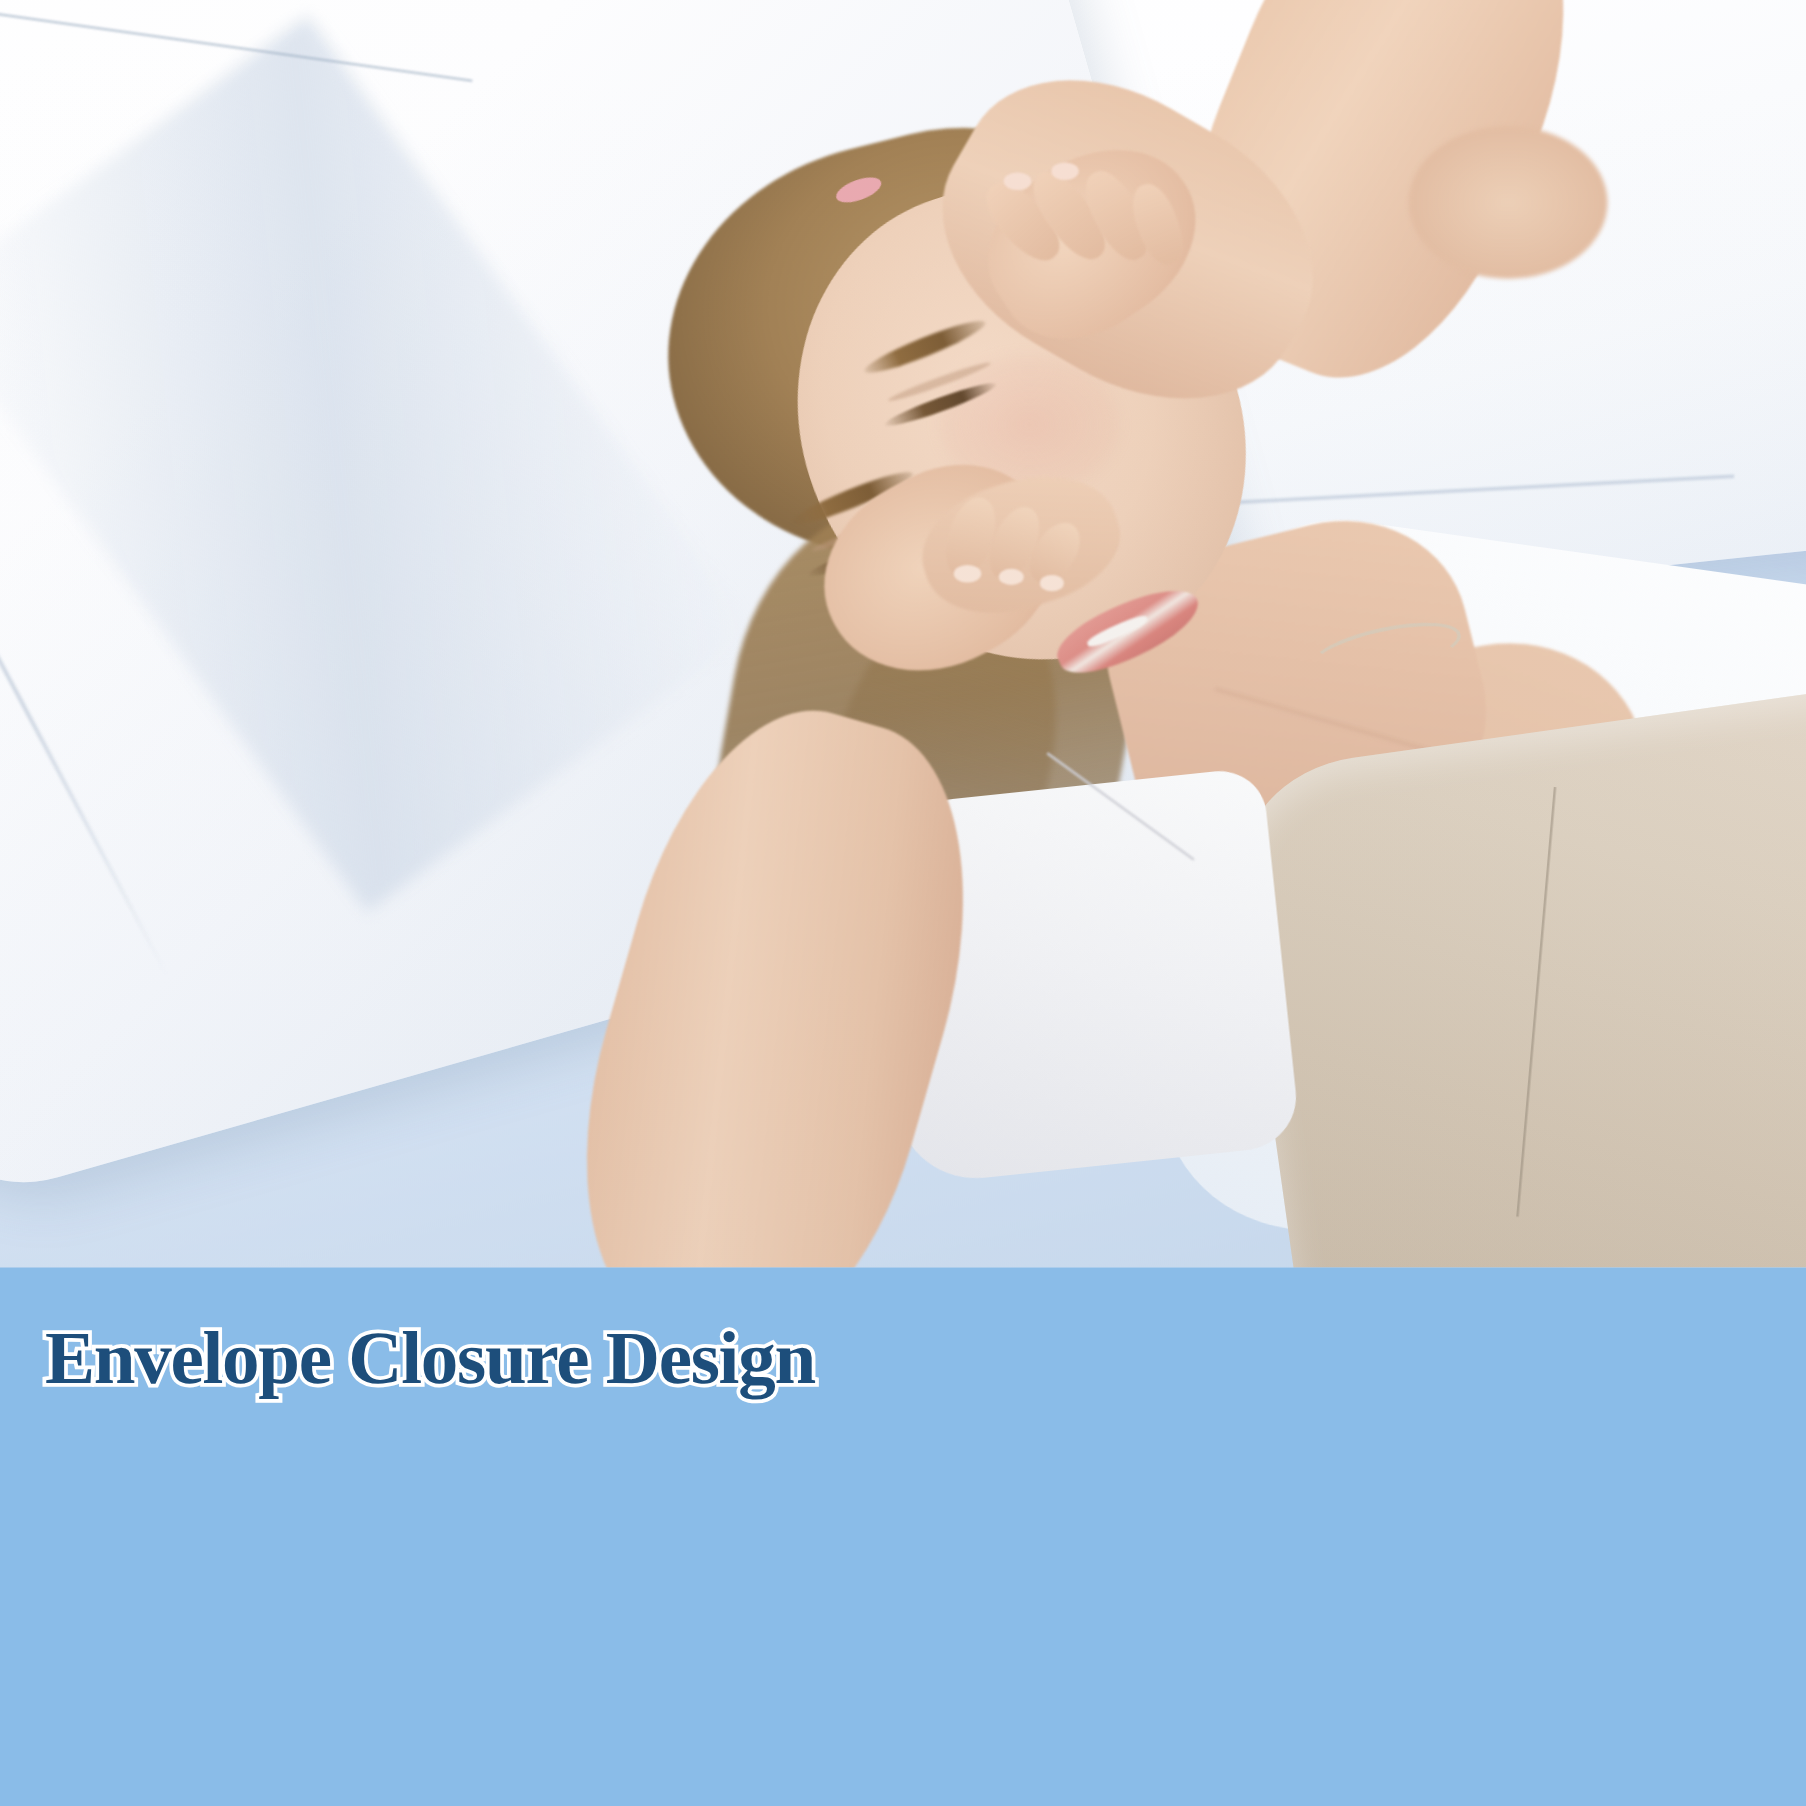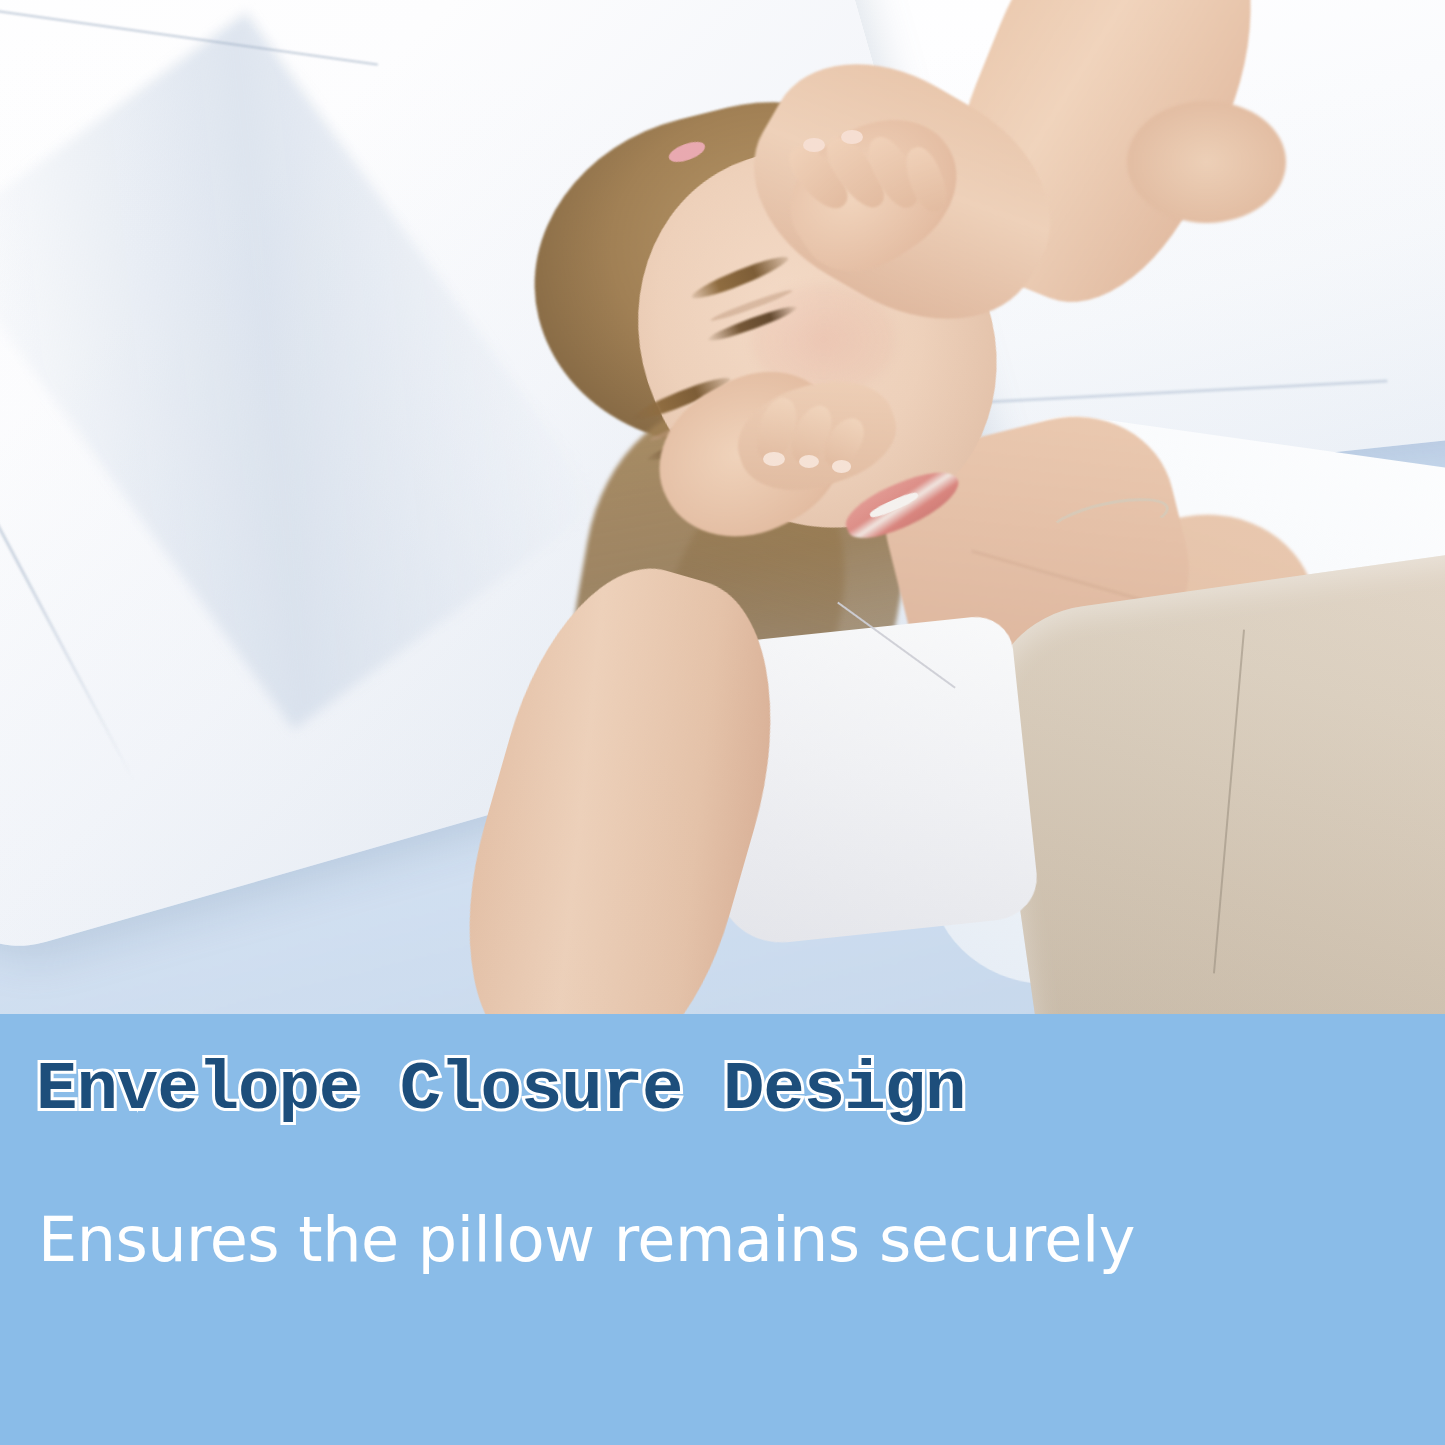--- a/index.html
+++ b/index.html
@@ -532,23 +532,23 @@
     width: 1445px;
     height: 431px;
     background: #8ABCE8;
   }
 
   .banner-title {
     position: absolute;
     left: 36px;
     top: 1056px;
     width: 1380px;
-    font-family: Liberation Mono, monospace;
+    font-family: Liberation Serif, serif;
     font-weight: bold;
-    font-size: 69px;
+    font-size: 60px;
     line-height: 1.0;
     letter-spacing: -1px;
     color: #1D4E7B;
     -webkit-text-stroke: 6px #ffffff;
     paint-order: stroke fill;
     white-space: nowrap;
   }
 
   .banner-subtitle {
     position: absolute;
@@ -641,16 +641,15 @@
     <div class="cnail cn3"></div>
 
     <div class="photo-grade"></div>
   </div>
 
   <div class="banner"></div>
 
   <div class="banner-title">Envelope Closure Design</div>
 
   <div class="banner-subtitle">
-    <span class="line">Ensures the pillow remains securely</span>
   </div>
 
 </div>
 
 </body></html>

